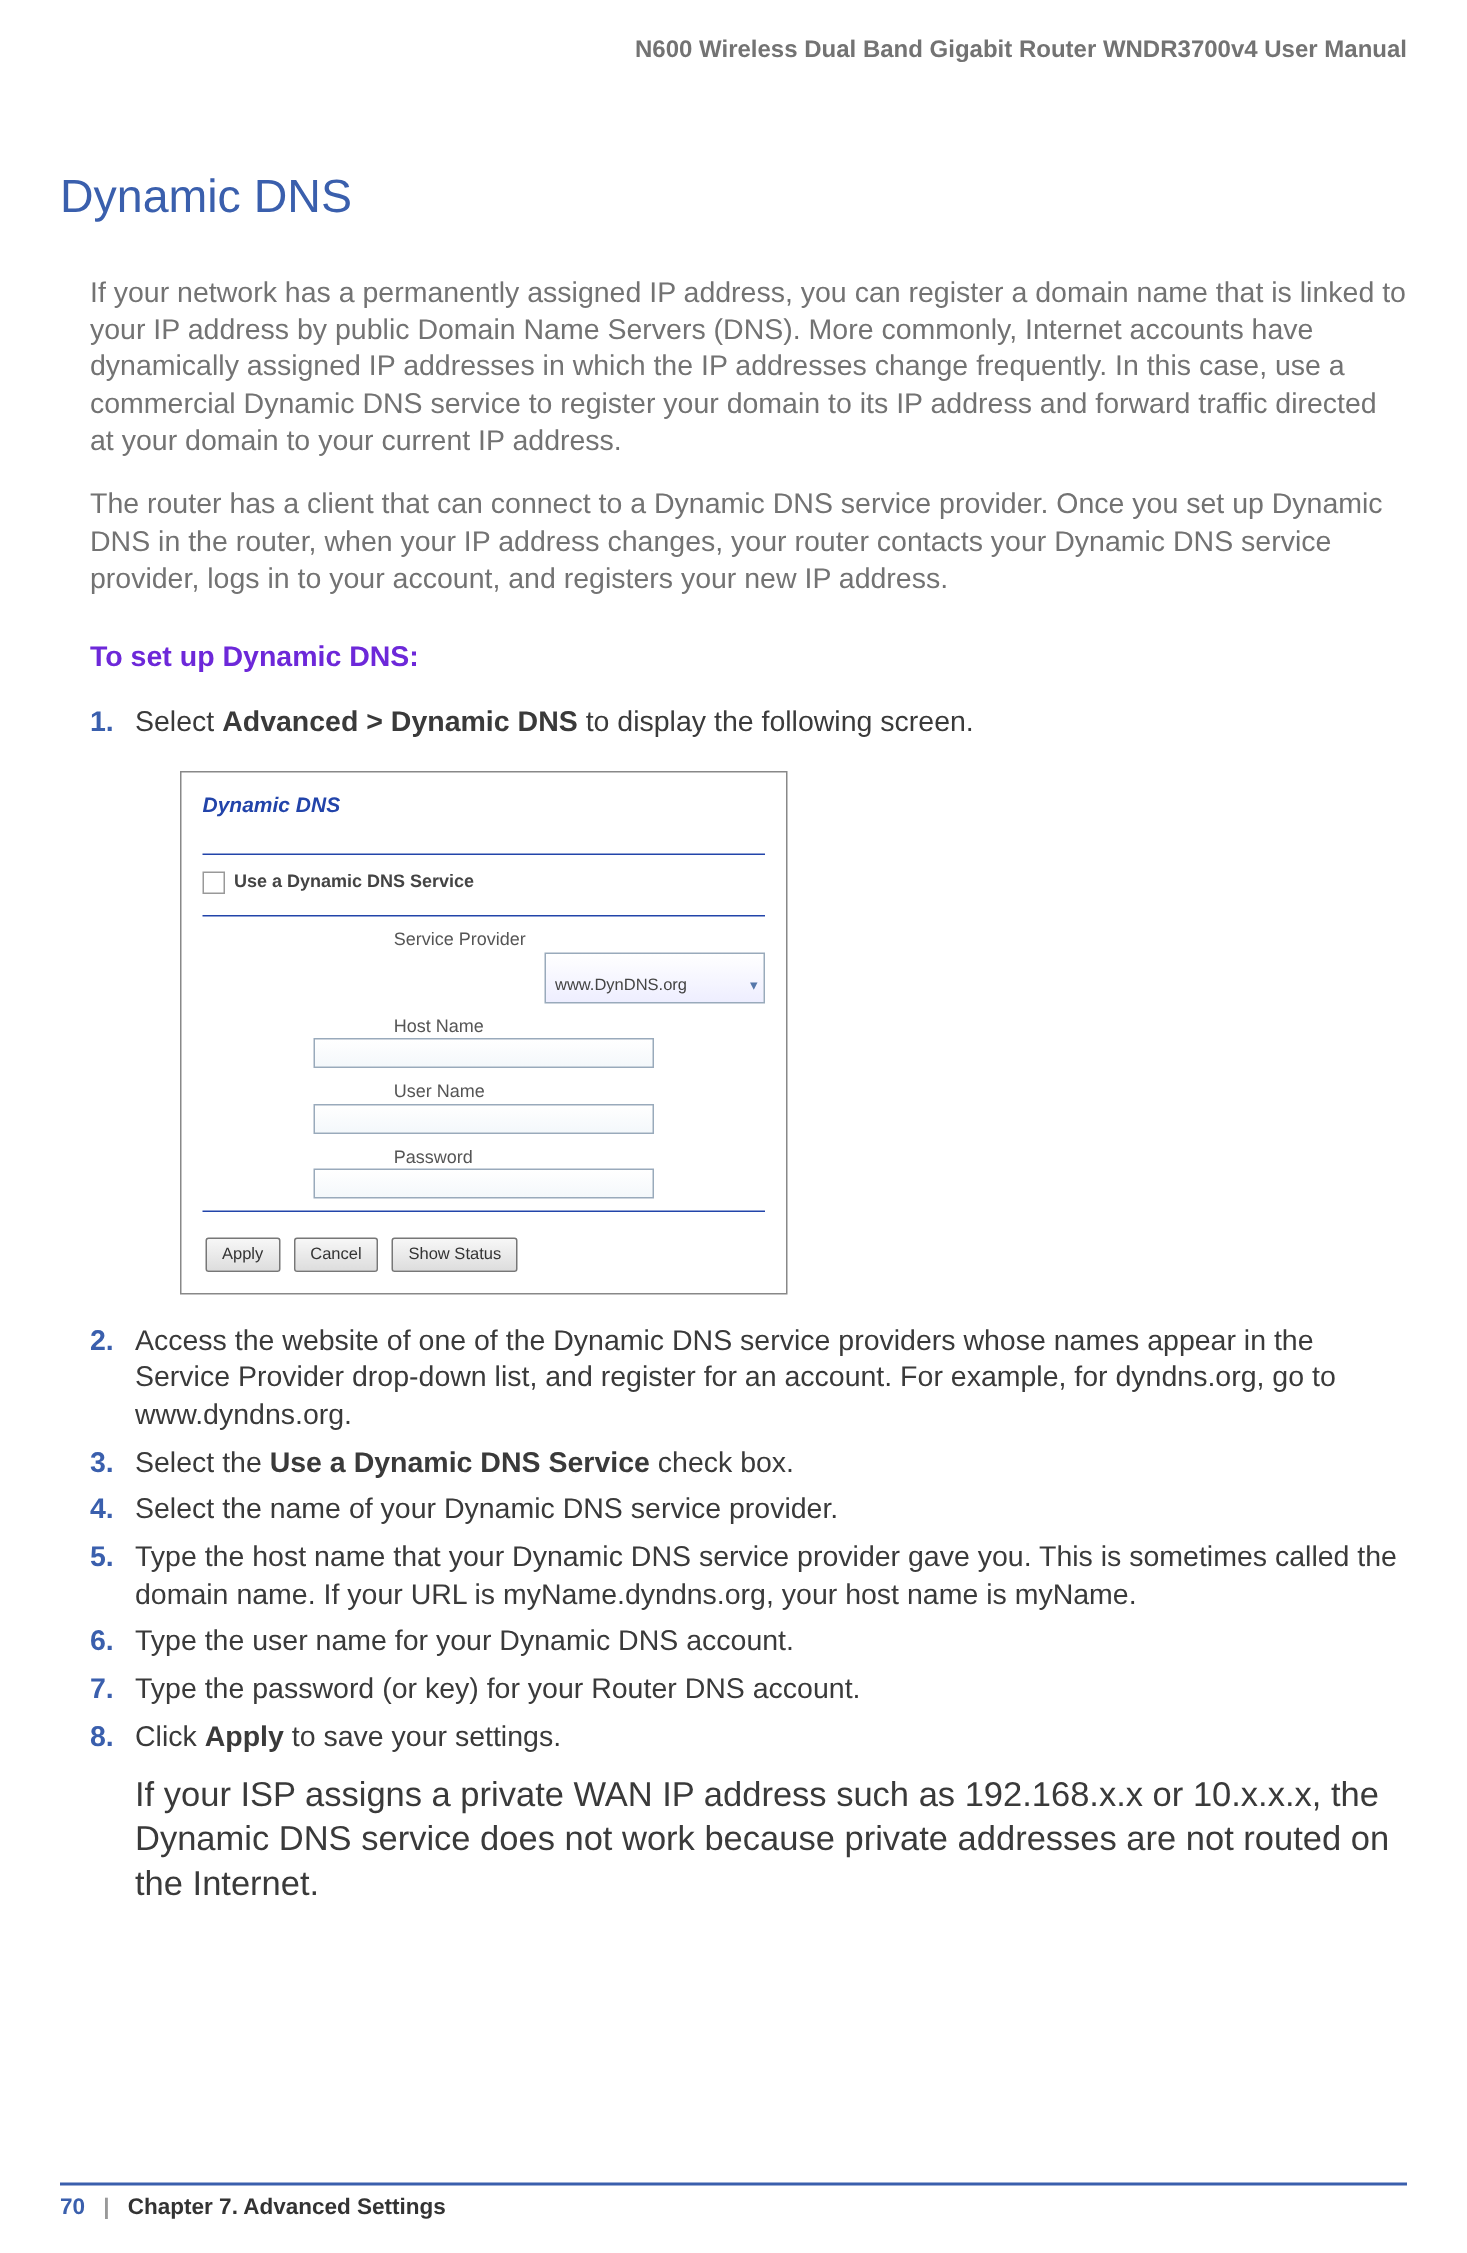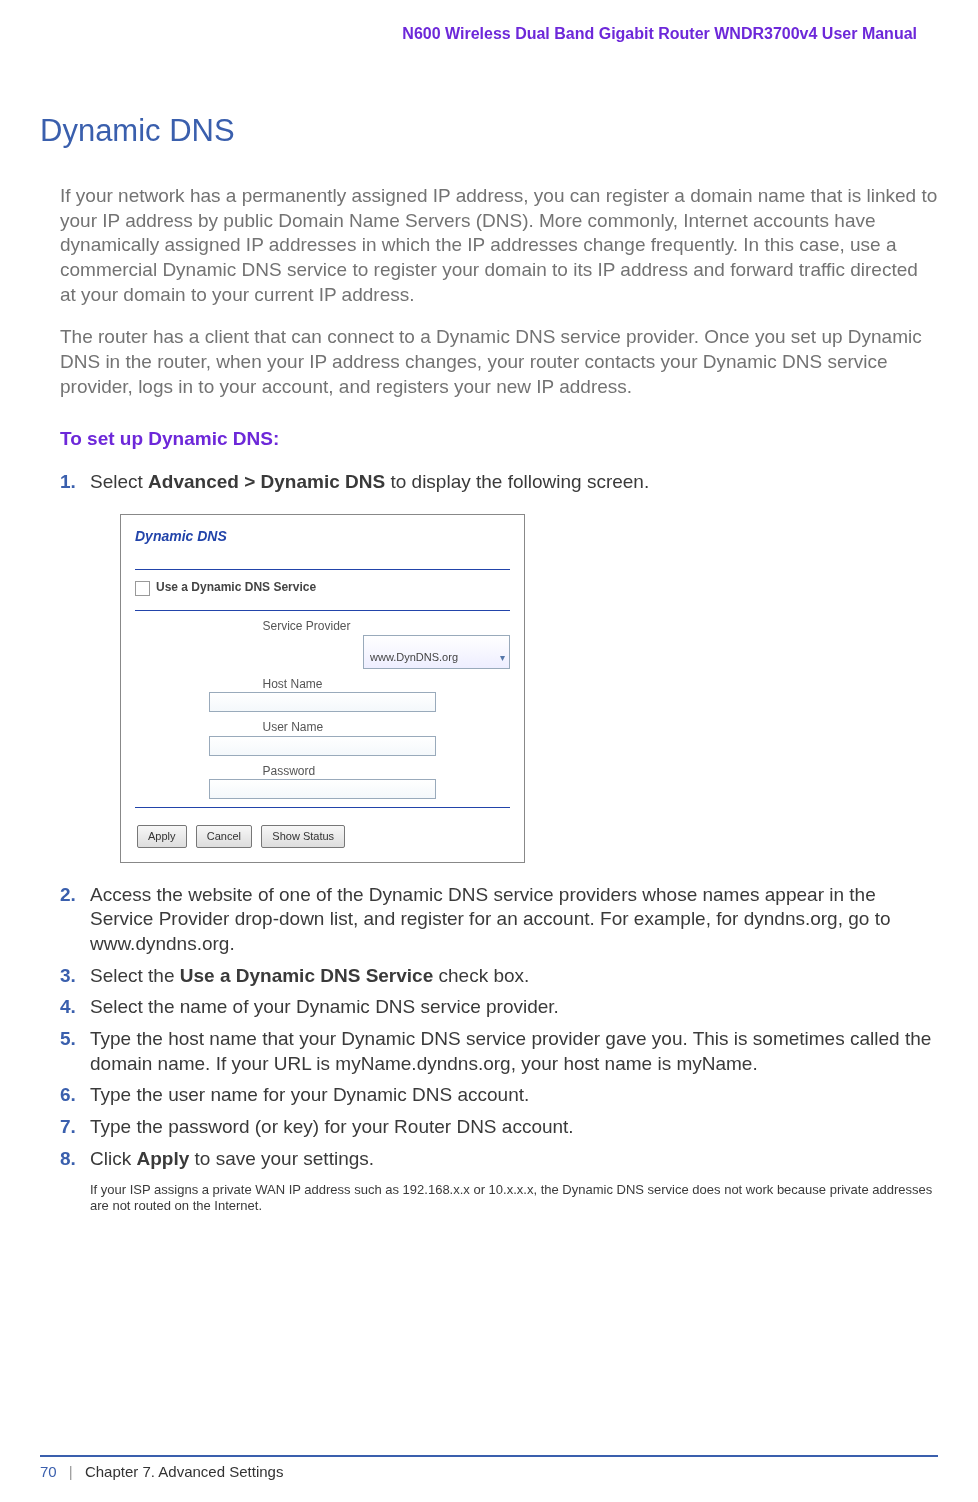--- a/index.html
+++ b/index.html
@@ -7,24 +7,24 @@
       padding: 0;
       font-family: Arial, Helvetica, sans-serif;
       background: #ffffff;
       width: 978px;
       height: 1502px;
       position: relative;
       color: #333;
     }
     .header {
       text-align: right;
-      padding: 25px 61px 0 0;
+      padding: 25px 40px 0 0;
       font-weight: bold;
       font-size: 16px;
-      color: #6d28d9;
+      color: #737373;
     }
     .content {
       padding: 70px 40px 0 40px;
     }
     h1.section-title {
       color: #3a5fad;
       font-size: 31px;
       font-weight: normal;
       margin: 0 0 35px 0;
       font-family: Arial, sans-serif;
@@ -151,39 +151,39 @@
       background: linear-gradient(#f7f7f7, #ddd);
       font-size: 11px;
       padding: 3px 10px;
       margin: 0 2px;
       border-radius: 2px;
       color: #333;
     }
     .note-para {
       padding-left: 30px;
       margin-top: 10px;
-      font-size: 13px;
+      font-size: 23px;
       line-height: 1.3;
       color: #3a3a3a;
     }
     .footer {
       position: absolute;
       bottom: 22px;
       left: 40px;
       right: 40px;
     }
     .footer-rule {
       border: none;
       border-top: 2px solid #3a5fad;
       margin-bottom: 6px;
     }
     .footer-text {
       font-size: 15px;
       color: #333;
-      font-weight: normal;
+      font-weight: bold;
     }
     .footer-page {
       color: #3a5fad;
     }
     .footer-sep {
       color: #999;
       margin: 0 8px;
     }
   </style>
 </head>

